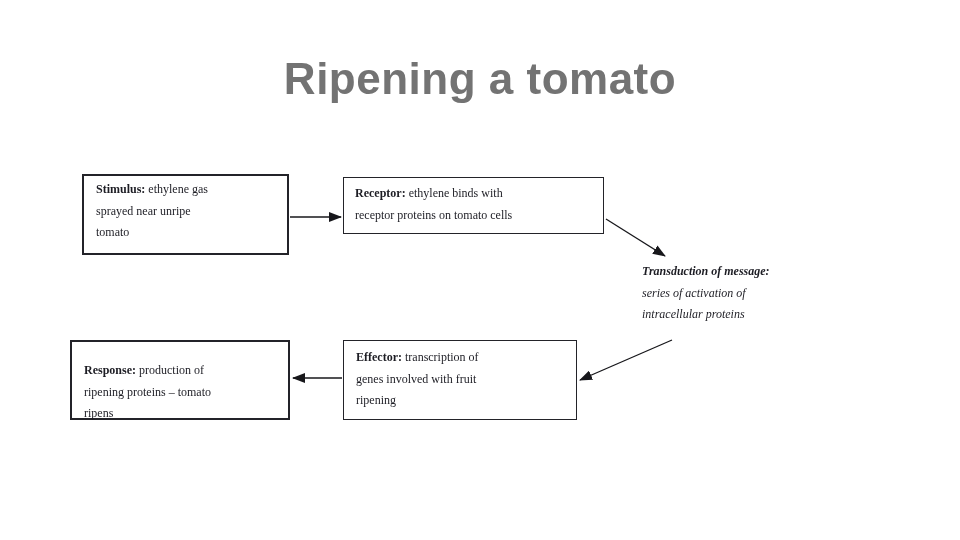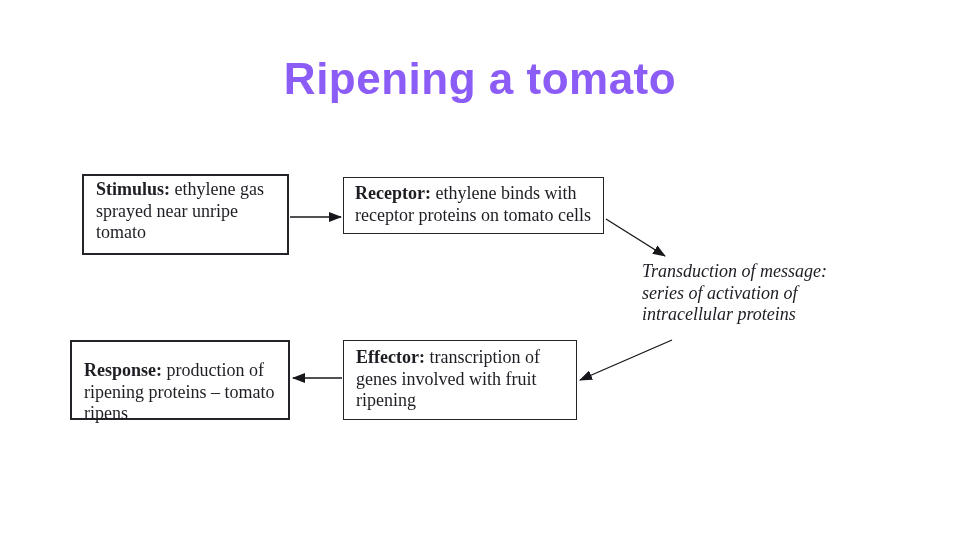--- a/index.html
+++ b/index.html
@@ -19,43 +19,43 @@
   .title {
     position: absolute;
     top: 54px;
     left: 0;
     width: 100%;
     text-align: center;
     font-family: "Liberation Sans", "DejaVu Sans", sans-serif;
     font-weight: 800;
     font-size: 44px;
     letter-spacing: 0.5px;
-    color: #8b5cf6;
+    color: #737373;
   }
   .node {
     position: absolute;
     box-sizing: border-box;
     background: #ffffff;
-    font-size: 18px;
+    font-size: 12px;
     line-height: 21.5px;
   }
   .boxed { border: 2px solid #232329; }
   .boxed.thin { border-width: 1.5px; }
   .node .lbl { font-weight: bold; }
   .node .wrap { white-space: pre-line; }
   .stimulus  { left: 82px;  top: 174px; width: 207px; height: 81px; padding: 3px 8px 0 12px; }
   .receptor  { left: 343px; top: 177px; width: 261px; height: 57px; padding: 5px 6px 15px 11px; }
   .effector  { left: 343px; top: 340px; width: 234px; height: 80px; padding: 6px 6px 12px 12px; }
   .response  { left: 70px;  top: 340px; width: 220px; height: 80px; padding: 18px 6px 0 12px; }
   .transduction {
     left: 642px; top: 261px; width: 215px;
     font-style: italic;
   }
   .transduction .heading {
-    font-weight: normal;
+    font-weight: bold;
     font-style: italic;
   }
   .arrows {
     position: absolute;
     left: 0; top: 0;
     pointer-events: none;
   }
 </style>
 </head>
 <body>

